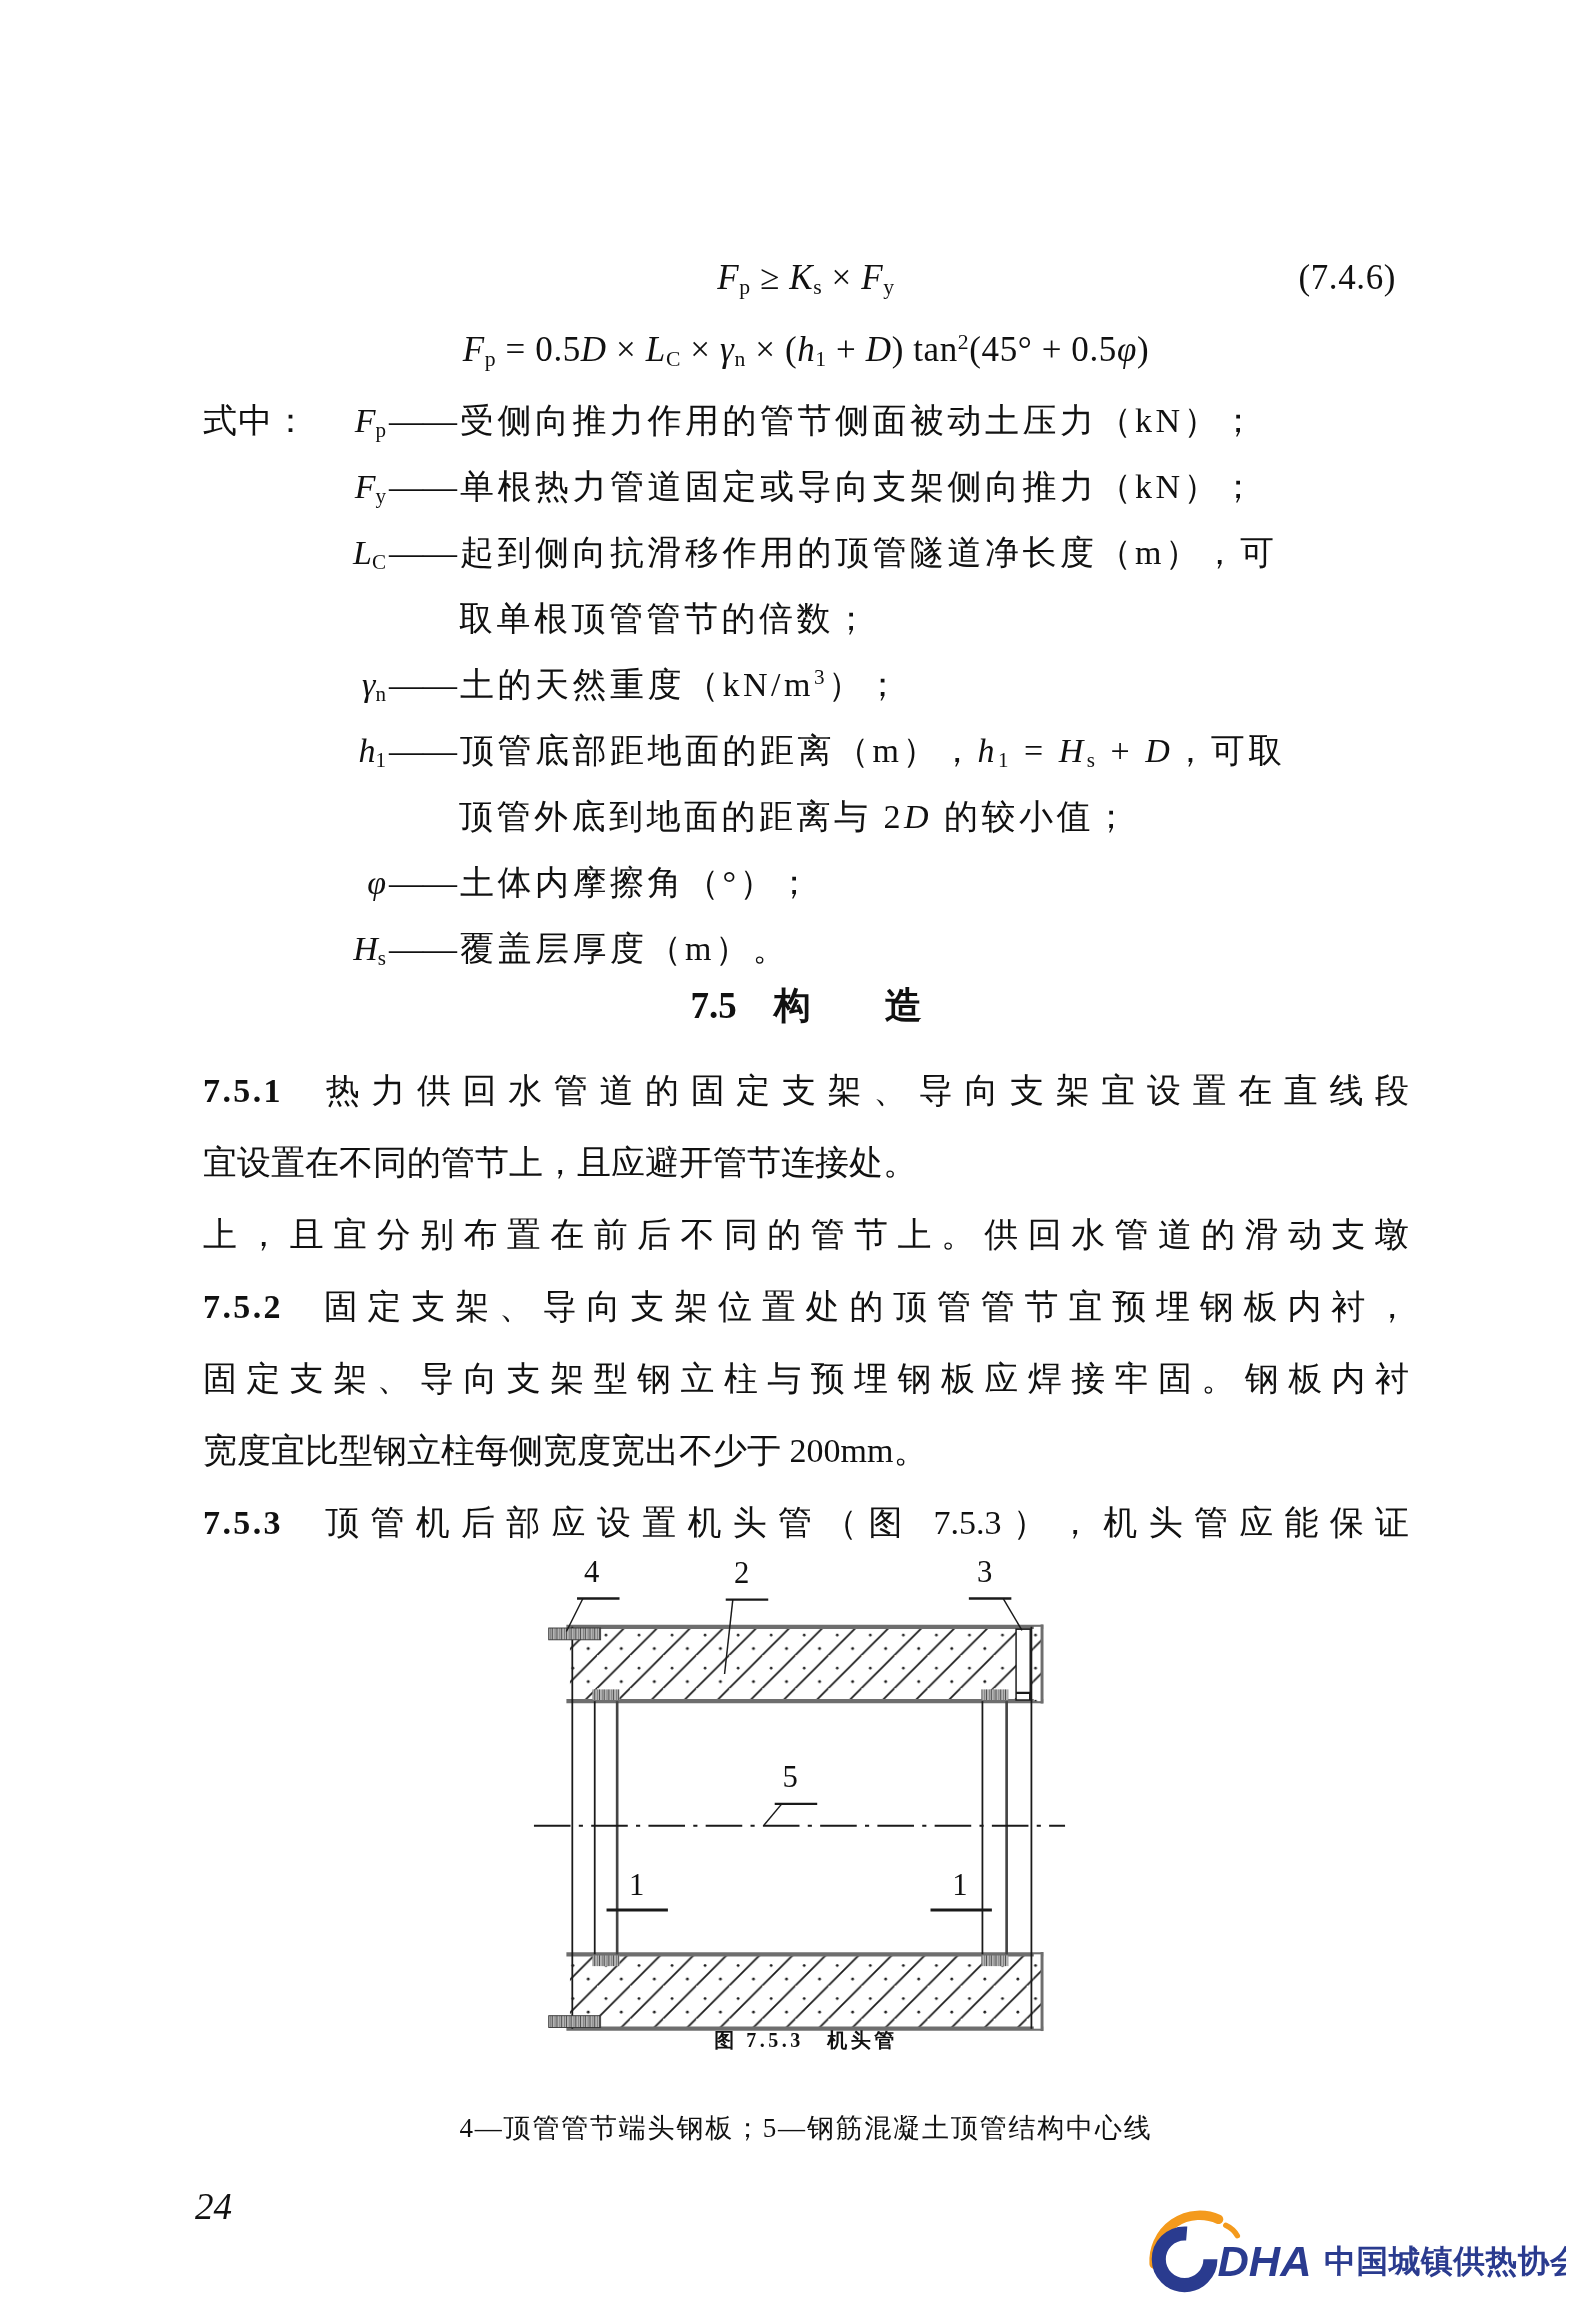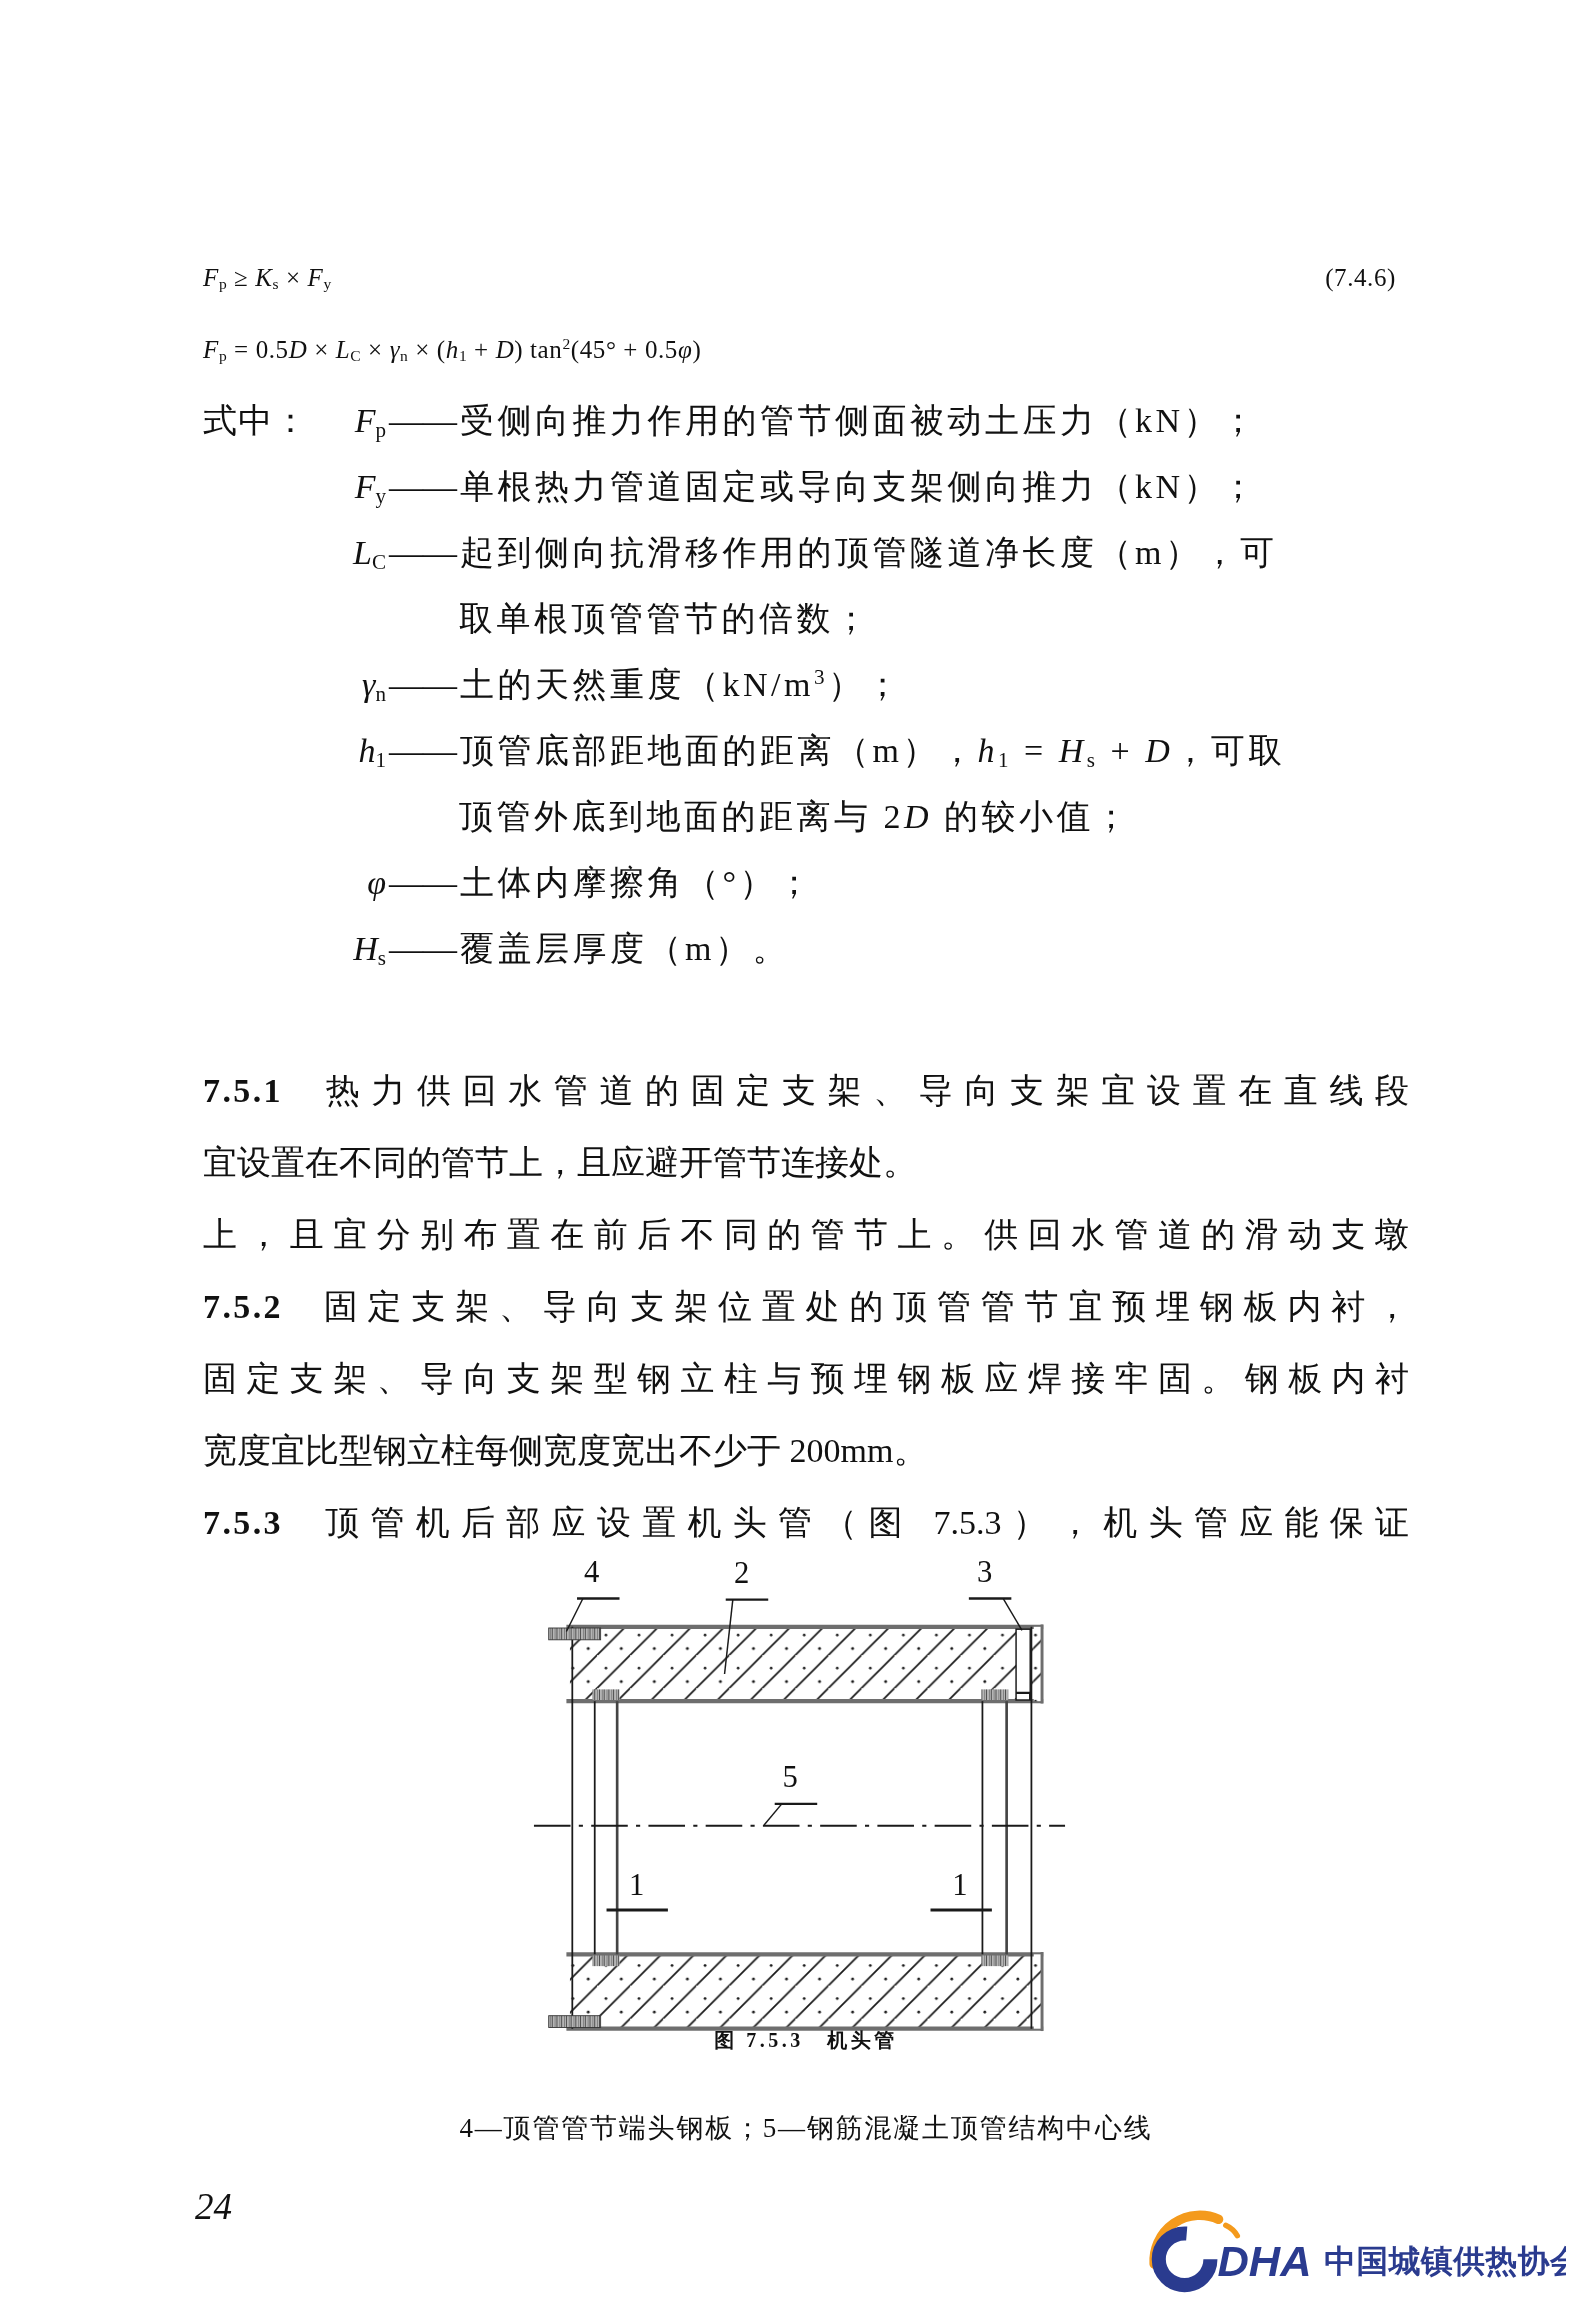--- a/index.html
+++ b/index.html
@@ -6,21 +6,21 @@
   #page{
     position:relative;
     width:1593px;height:2307px;
     background:#ffffff;
     font-family:"Liberation Serif","DejaVu Serif",serif;
     color:#111;
     overflow:hidden;
   }
   .col{position:absolute;left:203px;width:1206px;}
   
-  .formula{height:54px;line-height:54px;text-align:left;font-size:25px;letter-spacing:0.6px;}
+  .formula{height:54px;line-height:54px;text-align:center;font-size:35px;letter-spacing:0.6px;}
   .formula .eqno{position:absolute;right:13px;top:0;}
   .var{font-style:italic;}
   sub{font-size:62%;vertical-align:baseline;position:relative;top:0.22em;}
   sup{font-size:62%;vertical-align:baseline;position:relative;top:-0.55em;}
   
   #defs{top:388px;font-size:34px;}
   .defrow{display:flex;height:66px;line-height:66px;white-space:nowrap;}
   .defsym{width:183px;text-align:right;position:relative;font-size:34px;}
   .defintro{position:absolute;left:0;top:0;letter-spacing:1.2px;}
   .defdash{width:74px;text-align:center;}
@@ -92,20 +92,21 @@
         <span class="defdash">——</span>
         <span class="defdesc"><span>土体内摩擦角（°）；</span></span>
       </div>
       <div class="defrow">
         <span class="defsym"><span class="var">H</span><sub>s</sub></span>
         <span class="defdash">——</span>
         <span class="defdesc"><span>覆盖层厚度（m）。</span></span>
       </div>
     </div>
 
+  <div id="heading" class="col">7.5　构　　造</div>
 
   <div id="paras" class="col">
       <div class="pline fill"><span class="pnum">7.5.1</span>热力供回水管道的固定支架、导向支架宜设置在直线段</div>
       <div class="pline">宜设置在不同的管节上，且应避开管节连接处。</div>
       <div class="pline fill">上，且宜分别布置在前后不同的管节上。供回水管道的滑动支墩</div>
       <div class="pline fill"><span class="pnum">7.5.2</span>固定支架、导向支架位置处的顶管管节宜预埋钢板内衬，</div>
       <div class="pline fill">固定支架、导向支架型钢立柱与预埋钢板应焊接牢固。钢板内衬</div>
       <div class="pline">宽度宜比型钢立柱每侧宽度宽出不少于 200mm。</div>
       <div class="pline fill"><span class="pnum">7.5.3</span>顶管机后部应设置机头管（图 7.5.3），机头管应能保证</div>
     </div>

